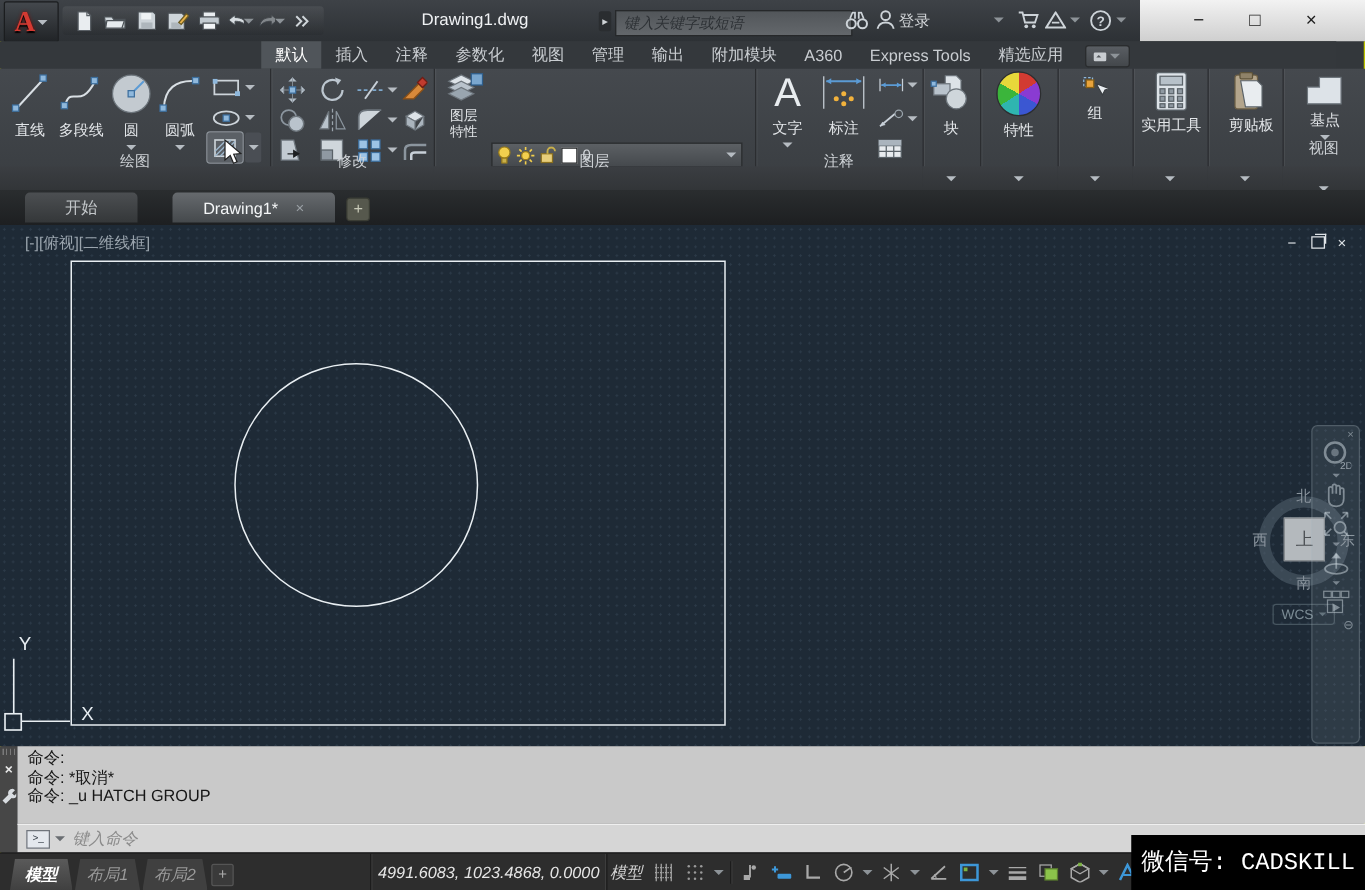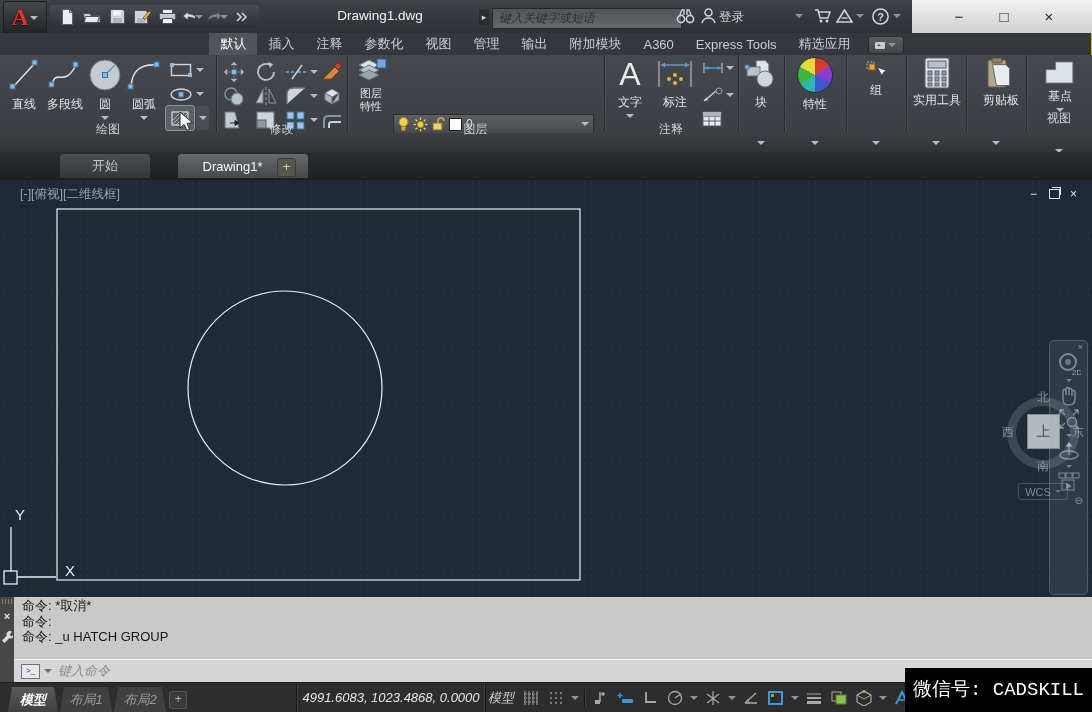--- a/index.html
+++ b/index.html
@@ -44,21 +44,21 @@
   .hl{background:#5b6066;outline:1px solid #8d939a;border-radius:2px;}
   .lbl2{font-size:11px;color:#e2e5e8;line-height:13px;text-align:center;}
   .combo{position:absolute;left:393px;top:59px;width:201px;height:20px;background:linear-gradient(#5c6064,#45494d);border:1px solid #2a2c2e;display:flex;align-items:center;gap:4px;padding:0 4px;box-sizing:border-box;}
   .combo .num{font-size:12px;color:#d6dade;}
   .combo .sp{flex:1;}
   .swatch{width:11px;height:11px;background:#ffffff;border:1px solid #1e2022;}
   .licon-row{position:absolute;display:flex;gap:5px;}
 
   
   .doctabs{position:absolute;left:0;top:152px;width:1092px;height:28px;background:linear-gradient(#2a2d2f,#1d1f21);}
-  .dtab{position:absolute;top:2px;height:24px;display:flex;align-items:center;justify-content:center;font-size:13px;border-radius:4px 4px 0 0;margin-left:40px;}
+  .dtab{position:absolute;top:2px;height:24px;display:flex;align-items:center;justify-content:center;font-size:13px;border-radius:4px 4px 0 0;}
   .dtab.start{left:20px;width:90px;background:linear-gradient(#4c4f52,#343739);color:#c3c7ca;}
   .dtab.current{left:138px;width:130px;background:linear-gradient(#666a6e,#45494c);color:#f4f6f7;}
   .dtab .x{margin-left:14px;color:#9aa0a5;font-size:12px;}
   .dplus{position:absolute;left:277px;top:6px;width:17px;height:17px;background:#56584d;border:1px solid #3a3c34;border-radius:3px;color:#c8cab8;font-size:13px;line-height:15px;text-align:center;}
 
   
   .canvas{position:absolute;left:0;top:180px;width:1092px;height:417px;background-color:#1e2a36;
           background-image:radial-gradient(#2b3947 0.9px,rgba(0,0,0,0) 1px);background-size:7px 7px;}
   .vplabel{position:absolute;left:20px;top:6px;font-size:12.5px;color:#9aa4ad;}
   .vpbtn{position:absolute;top:8px;color:#dfe4e8;font-size:12px;line-height:12px;}
@@ -739,22 +739,22 @@
 
   <div class="cmd">
     <div class="cmdstrip">
       <span class="grip"></span>
       <span class="x">×</span>
       <svg width="12" height="14" style="margin-top:8px">
           <path d="M9 1a3.5 3.5 0 0 0-3.3 4.7L1 10.4 3.6 13l4.7-4.7A3.5 3.5 0 0 0 12.9 4L10.5 6.4 8.6 4.5 11 2.1A3.4 3.4 0 0 0 9 1z" fill="#d8dce0"></path>
         </svg>
     </div>
     <div class="cmdhist">
+      <div>命令:</div>
       <div>命令: *取消*</div>
-      <div>命令:</div>
       <div>命令: _u HATCH GROUP</div>
     </div>
     <div class="cmdinput">
       <span class="prompt">&gt;_</span>
       <i class="chev"></i>
       <span class="cmdph">键入命令</span>
     </div>
   </div>
 
   <div class="statusbar">

